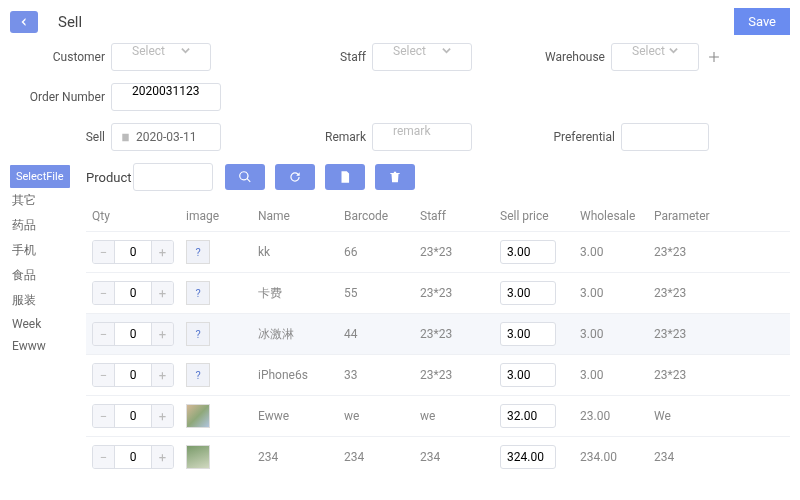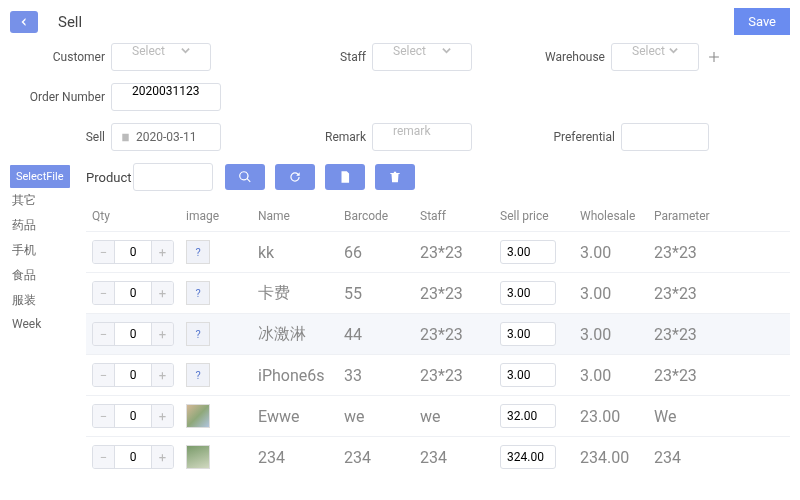--- a/index.html
+++ b/index.html
@@ -37,21 +37,21 @@
 .search{border:1px solid #dcdfe6;border-radius:3px;height:28px;width:80px;margin-right:12px}
 .ibtn{width:40px;height:26px;background:#7791e8;border:none;border-radius:3px;margin-right:10px;display:flex;align-items:center;justify-content:center;cursor:pointer}
 .ibtn svg{width:14px;height:14px;fill:#fff}
 .table{width:100%}
 .thead{display:flex;padding:8px 0;color:#888;font-size:12px}
 .tr{display:flex;align-items:center;padding:8px 0;border-top:1px solid #eef0f4}
 .tr.hover{background:#f5f7fb}
 .c-qty{width:100px;padding-left:6px}
 .c-img{width:72px}.c-name{width:86px}.c-bar{width:76px}.c-spec{width:80px}
 .c-sell{width:80px}.c-whole{width:74px}.c-param{width:70px}
-.cell{color:#888;font-size:16px}
+.cell{color:#888;font-size:12px}
 .qty{display:inline-flex;border:1px solid #dcdfe6;border-radius:3px;height:24px;overflow:hidden}
 .qty button{width:22px;border:none;background:#f5f6fa;color:#bbb;cursor:pointer;font-size:13px}
 .qty input{width:36px;border:none;text-align:center;font-size:12px;outline:none}
 .qty .minus{border-right:1px solid #dcdfe6}
 .qty .plus{border-left:1px solid #dcdfe6}
 .thumb{width:24px;height:24px;border:1px solid #ddd;background:#f0f2f8;display:flex;align-items:center;justify-content:center;font-size:11px;color:#5a7ad0}
 .thumb.img1{background:linear-gradient(135deg,#d4b896,#8fa87a,#b0c4de)}
 .thumb.img2{background:linear-gradient(160deg,#7a9b6a,#d0d8c0)}
 .sell-inp{border:1px solid #dcdfe6;border-radius:3px;height:24px;width:56px;padding:0 6px;font-size:12px}
 </style>
@@ -139,20 +139,21 @@
 <div class="main">
   <div class="sidebar">
     <button class="selfile">SelectFile</button>
     <div id="cats">
         <div class="cat">其它</div>
         <div class="cat">药品</div>
         <div class="cat">手机</div>
         <div class="cat">食品</div>
         <div class="cat">服装</div>
         <div class="cat">Week</div>
+        <div class="cat">Ewww</div>
       </div>
   </div>
   <div class="content">
     <div class="toolbar">
       <span class="tb-label">Product</span>
       <input class="search" style="">
       <button class="ibtn">
           <svg viewBox="0 0 24 24">
             <path d="M10 2a8 8 0 105.3 14l5 5 1.4-1.4-5-5A8 8 0 0010 2zm0 2a6 6 0 110 12 6 6 0 010-12z"></path>
           </svg>

